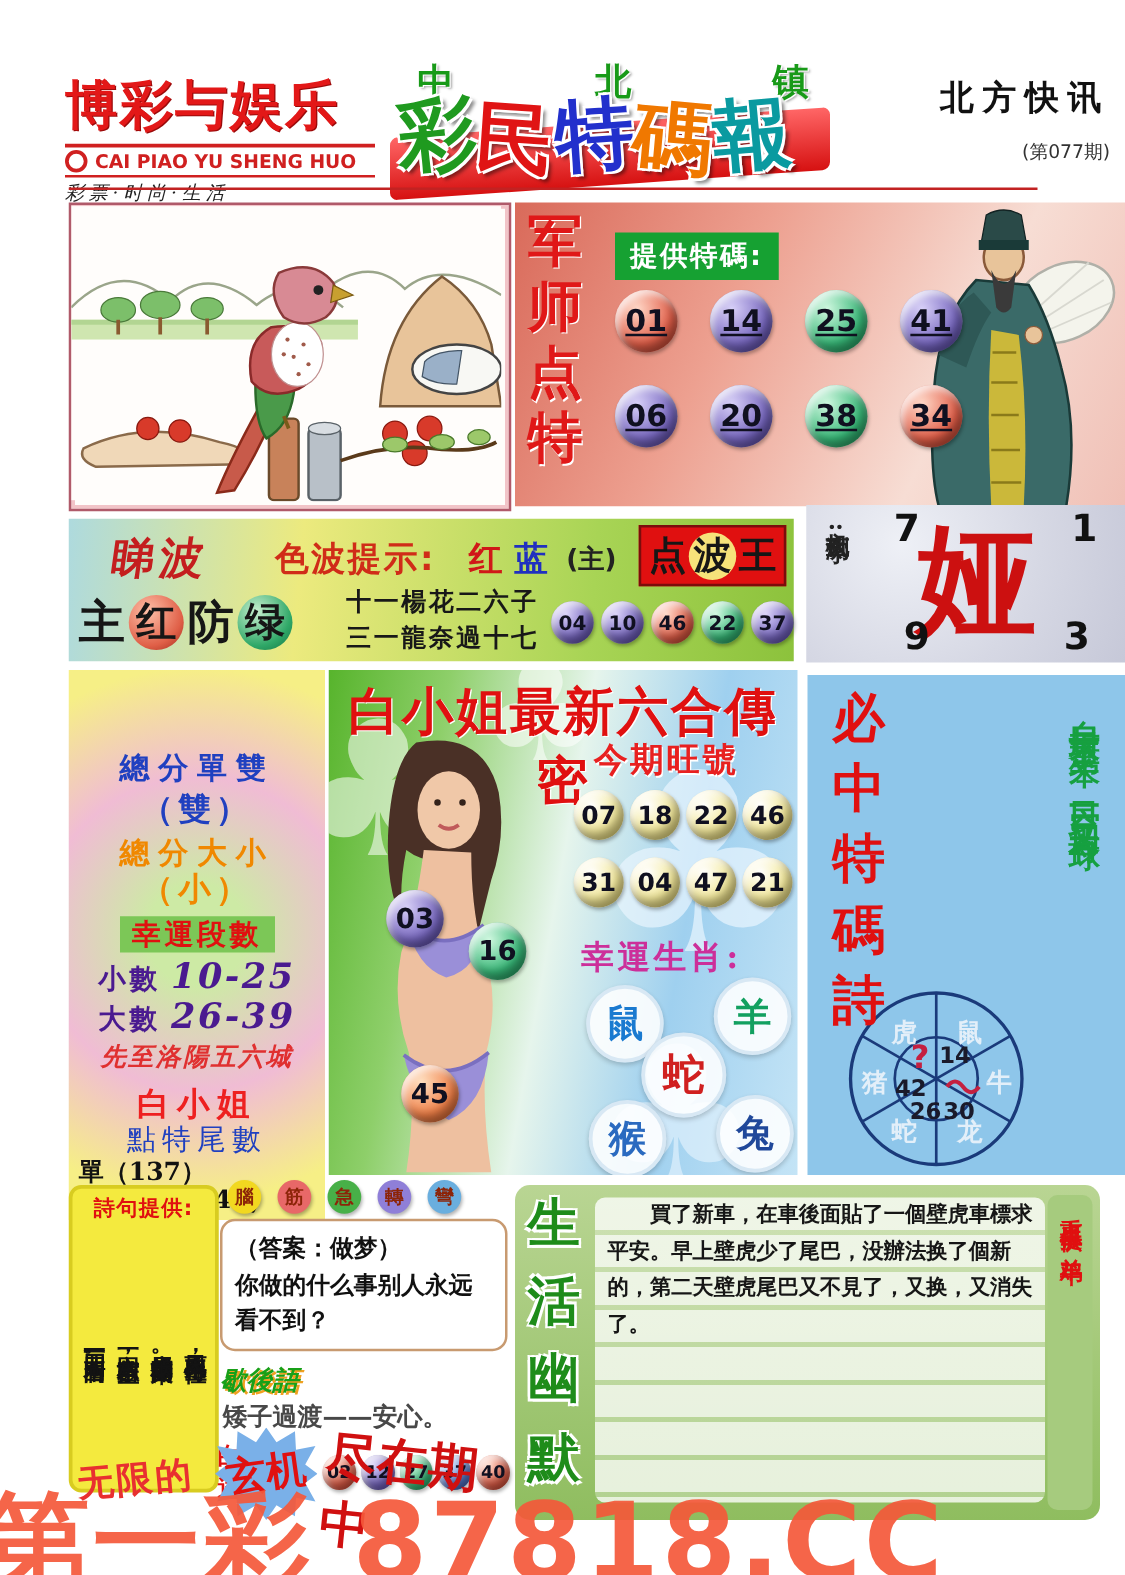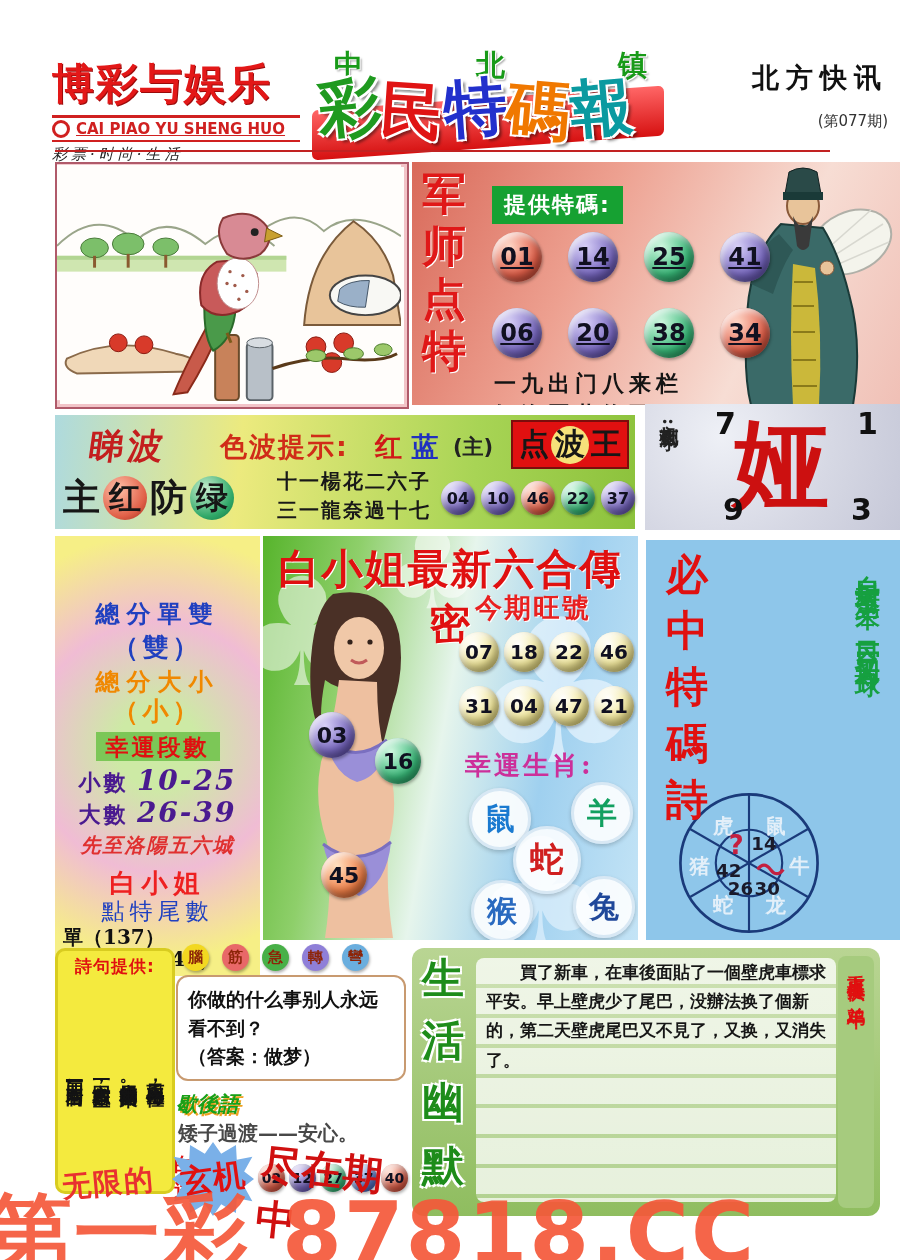--- a/index.html
+++ b/index.html
@@ -5,21 +5,21 @@
   html,body{margin:0;padding:0;background:#fff;}
   #page{position:relative;width:900px;height:1260px;background:#fff;overflow:hidden;
         font-family:"DejaVu Sans","Liberation Sans",sans-serif;}
   .abs{position:absolute;}
   .serif{font-family:"DejaVu Serif","Liberation Serif",serif;}
 
   
   .brand{left:52px;top:56px;width:265px;}
   .brand-title{font-size:42px;font-weight:900;color:#e31818;letter-spacing:2px;text-shadow:1px 1px 0 #9a0a0a;}
   .brand-rule{width:248px;height:3px;background:#d02020;margin:3px 0 2px 0;}
-  .brand-sub{display:flex;align-items:center;gap:6px;color:#d02020;font-weight:bold;font-size:15px;text-decoration:underline;}
+  .brand-sub{display:flex;align-items:center;gap:6px;color:#d02020;font-weight:bold;font-size:15px;}
   .ring{width:12px;height:12px;border:3px solid #d02020;border-radius:50%;display:inline-block;}
   .brand-rule2{width:248px;height:2px;background:#d02020;margin:2px 0 3px 0;}
   .brand-tag{color:#222;font-size:15px;letter-spacing:4px;font-style:italic;}
   .masthead{left:318px;top:46px;width:345px;height:110px;}
   .masthead-top{display:flex;justify-content:space-between;padding:0 16px;color:#189a18;font-weight:900;font-size:29px;text-shadow:1px 1px 0 #fff,2px 2px 2px rgba(0,0,0,.35);}
   .ribbon{position:absolute;left:-6px;top:52px;width:352px;height:50px;background:linear-gradient(180deg,#f66,#d61111);transform:skewY(-4deg);border-radius:6px;}
   .masthead-main{position:absolute;left:0;top:28px;display:flex;}
   .masthead-char{font-size:63px;font-weight:900;line-height:1.05;
     text-shadow:2px 2px 0 #fff,-2px -2px 0 #fff,2px -2px 0 #fff,-2px 2px 0 #fff,4px 4px 3px rgba(0,0,0,.45);}
   .masthead-char:nth-of-type(1){color:#1f9a1f;transform:rotate(-6deg);}
@@ -305,24 +305,20 @@
       <div class="ball red b50">01</div>
       <div class="ball purple b50">14</div>
       <div class="ball green b50">25</div>
       <div class="ball purple b50">41</div>
     </div>
     <div class="s-balls r2">
       <div class="ball purple b50">06</div>
       <div class="ball purple b50">20</div>
       <div class="ball green b50">38</div>
       <div class="ball red b50">34</div>
-    </div>
-    <div class="s-poem serif">
-      <div>一九出门八来栏</div>
-      <div>好逸恶劳终不改</div>
     </div>
   </div>
 
   <div class="abs waveband">
     <div class="wb-title serif">睇波</div>
     <div class="wb-hint">色波提示:</div>
     <div class="wb-val">
       <span class="c1">红</span>
       <span class="c2">蓝</span>
     </div>
@@ -476,22 +472,22 @@
 
   <div class="abs brainbox">
     <div class="badges serif">
       <span class="badge-c">腦</span>
       <span class="badge-c">筋</span>
       <span class="badge-c">急</span>
       <span class="badge-c">轉</span>
       <span class="badge-c">彎</span>
     </div>
     <div class="riddle-box serif">
+      <div>（答案：做梦）</div>
       <div>你做的什么事别人永远看不到？</div>
-      <div>（答案：做梦）</div>
     </div>
     <div class="xhy-label">歇後語</div>
     <div class="xhy-text serif">矮子過渡——安心。</div>
     <div class="gift-row">
       <span class="gift-label">白姐贈送:</span>
       <div class="ball red b28">02</div>
       <div class="ball purple b28">12</div>
       <div class="ball green b28">27</div>
       <div class="ball blue b28">37</div>
       <div class="ball red b28">40</div>

